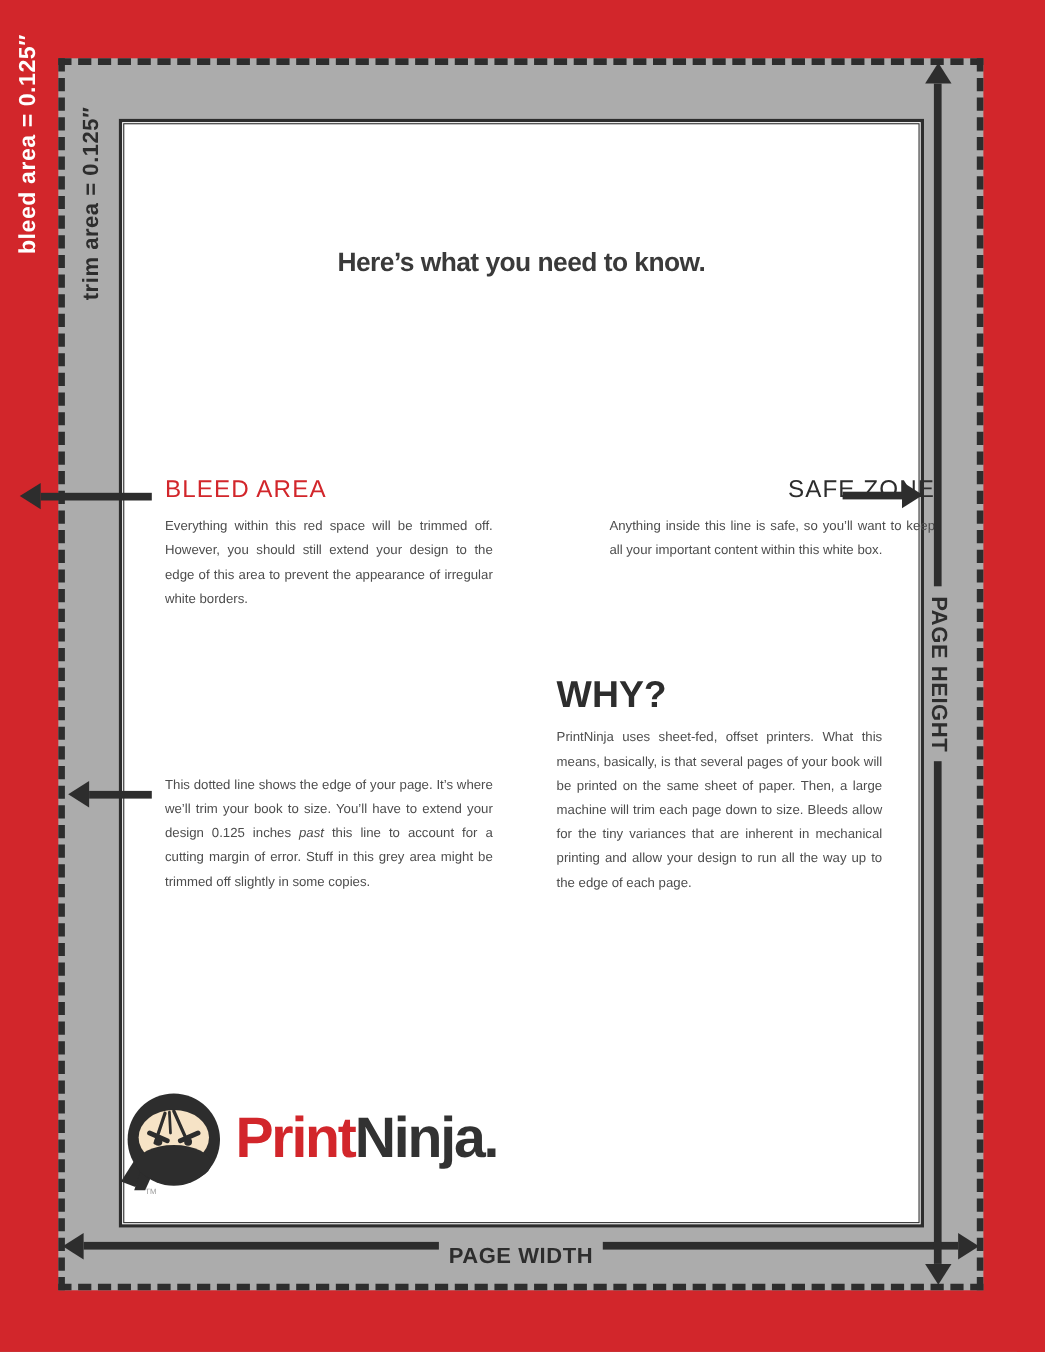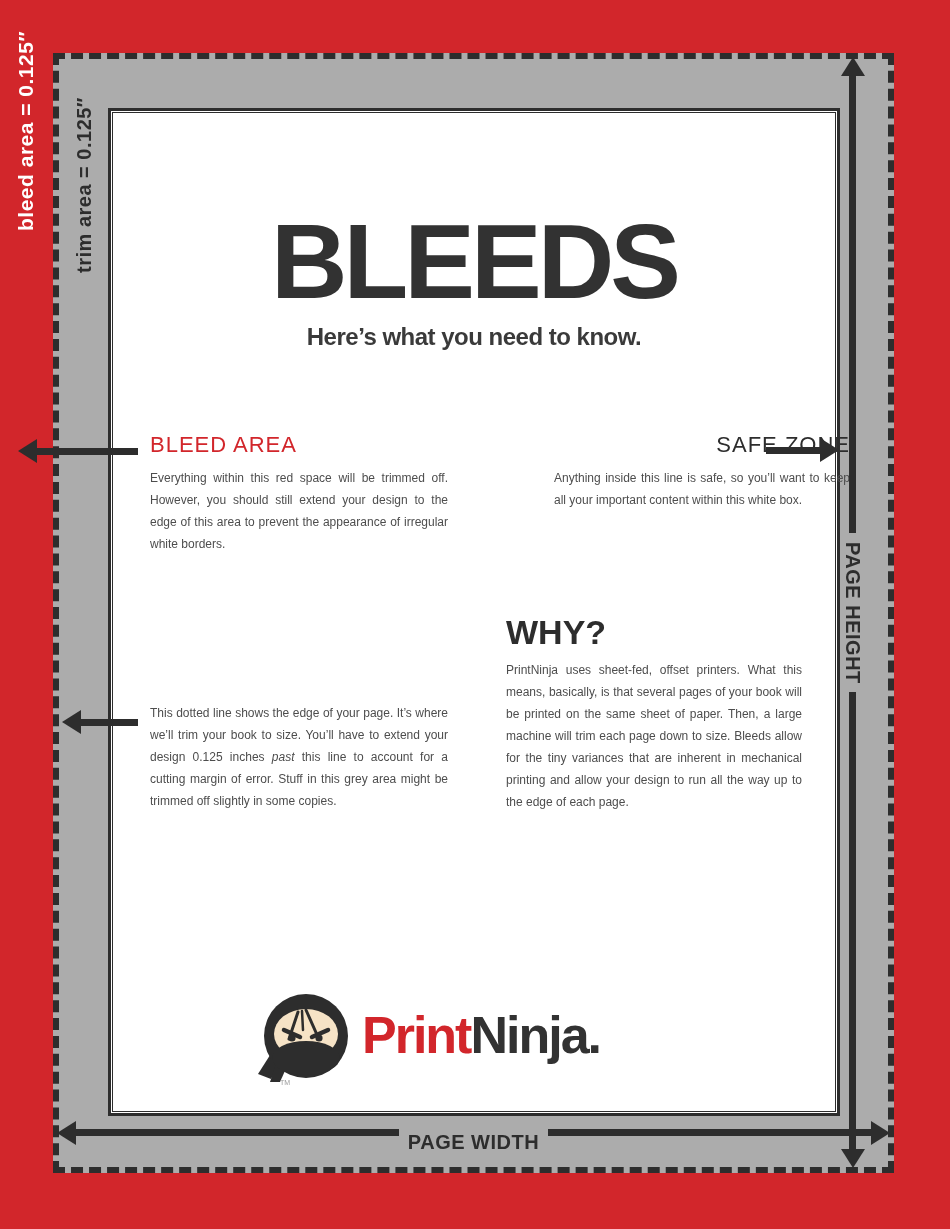--- a/index.html
+++ b/index.html
@@ -83,21 +83,21 @@
     font-size:20px;font-weight:700;letter-spacing:.5px;color:var(--dark);
     white-space:nowrap;padding:0 9px;margin-top:20px;
   }
   .dim-label-v{
     writing-mode:vertical-rl;font-size:20px;font-weight:700;letter-spacing:.5px;
     color:var(--dark);white-space:nowrap;padding:9px 0;margin:0 auto;
   }
   
   .logo{
     position:absolute;left:108px;top:990px;width:640px;z-index:3;
-    display:flex;align-items:center;justify-content:center;gap:10px;
+    display:flex;align-items:center;gap:10px;
   }
   .logo-text{
     font-weight:700;font-size:52px;letter-spacing:-2px;line-height:1;
     padding-bottom:6px;
   }
   .logo-text .p1{color:var(--red);}
   .logo-text .p2{color:#323232;}
   .logo-text .p3{color:#323232;}
 </style>
 </head>
@@ -108,21 +108,20 @@
   <div class="trim-box"></div>
 
   <div class="safe-box">
     <div class="inner-line"></div>
   </div>
 
   <div class="rot-label bleed-label">bleed area = 0.125″</div>
   <div class="rot-label trim-label">trim area = 0.125″</div>
 
   <div class="header">
-    <h1>BLEEDS</h1>
     <div class="subtitle">Here’s what you need to know.</div>
   </div>
 
   <section class="sec sec-bleed">
     <h2 class="red">BLEED AREA</h2>
     <p>Everything within this red space will be trimmed off. However, you should still extend your design to the edge of this area to prevent the appearance of irregular white borders.</p>
   </section>
 
   <section class="sec sec-safe">
     <h2>SAFE ZONE</h2>

